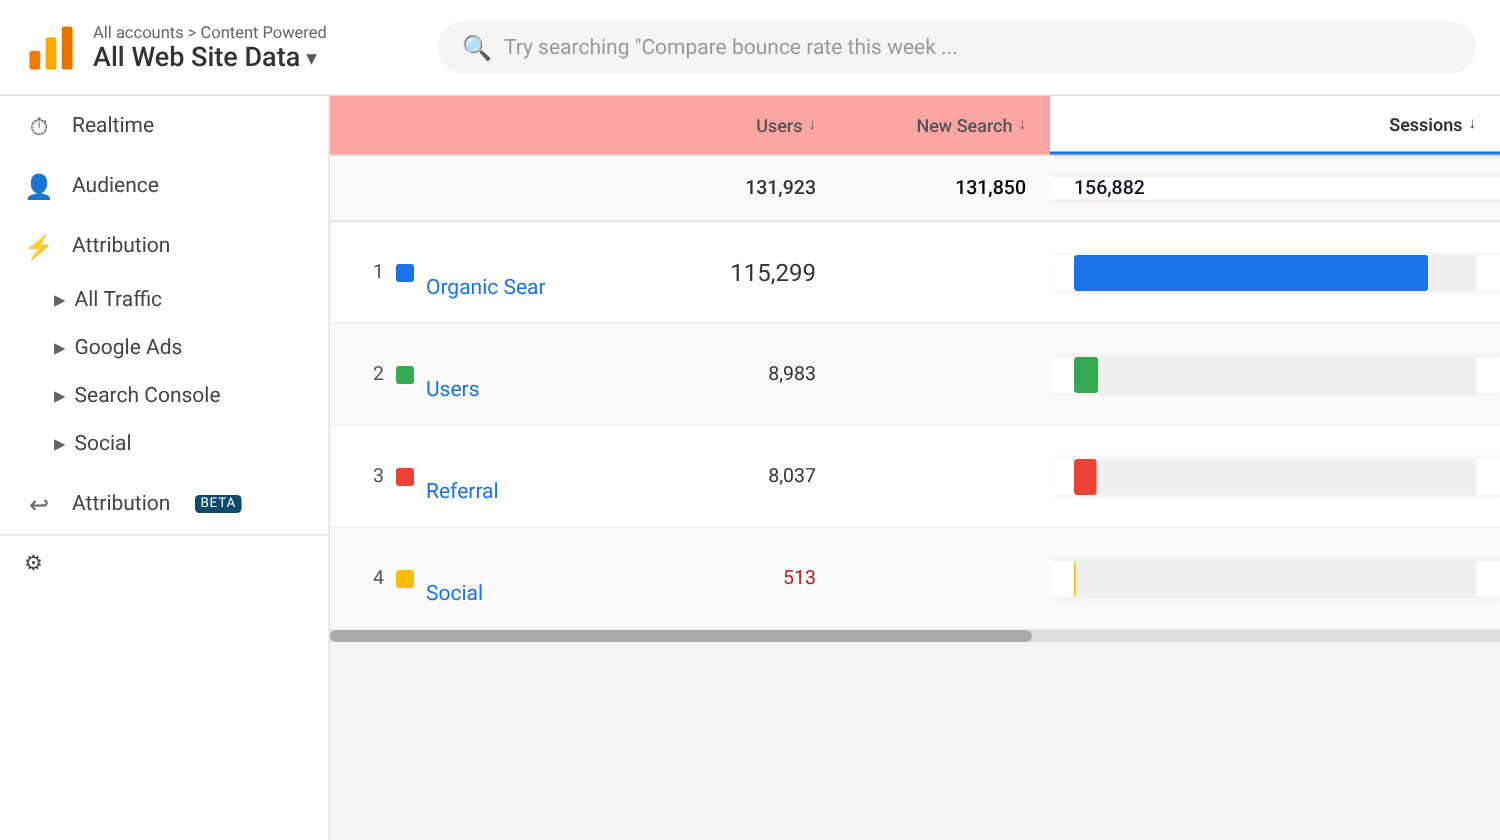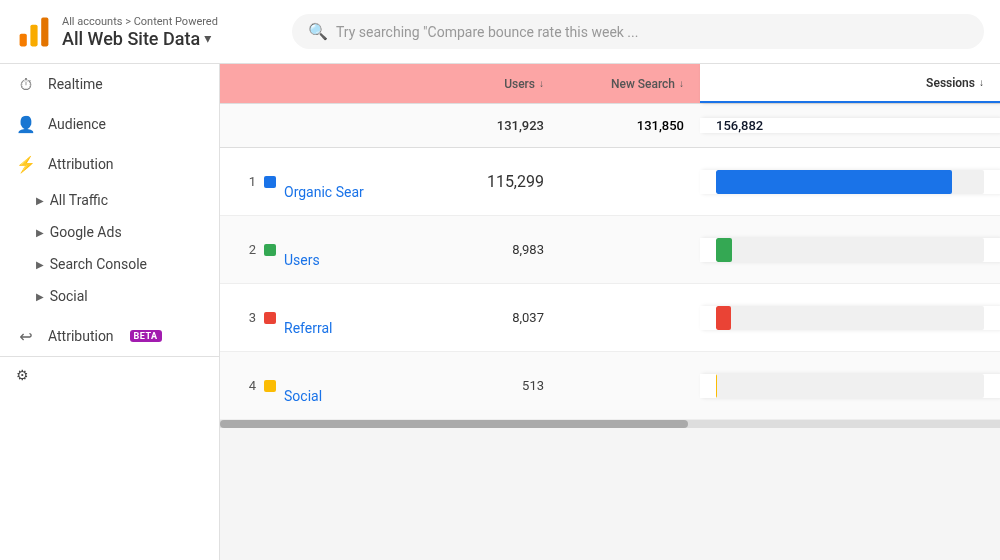--- a/index.html
+++ b/index.html
@@ -127,24 +127,24 @@
       cursor: pointer;
       font-size: 14px;
       color: #444;
       gap: 6px;
     }
     .triangle {
       font-size: 10px;
       color: #666;
     }
     .beta-badge {
-      background: #a21caf;
+      background: #0c4a6e;
       color: #fff;
       font-size: 9px;
-      font-weight: 700;
+      font-weight: 400;
       padding: 1px 4px;
       border-radius: 3px;
       margin-left: 4px;
       letter-spacing: 0.5px;
       text-align: center;
     }
     .settings-item {
       display: flex;
       align-items: center;
       padding: 10px 16px;
@@ -402,21 +402,21 @@
           <div style="height:100%; width:5.5%; background:#ea4335; border-radius:2px;"></div>
         </div>
       </div>
     </div>
         <div class="data-row">
       <div style="width:200px; display:flex; align-items:center; padding:0 8px; flex-shrink:0;">
         <span style="width:28px; text-align:right; font-size:13px; color:#555; flex-shrink:0;">4</span>
         <span style="width:12px; height:12px; border-radius:2px; background:#fbbc04; flex-shrink:0; margin: 0 8px;"></span>
         <a class="channel-link">Social</a>
       </div>
-      <div style="width:140px; text-align:right; padding:0 16px; font-size:13px; color:#404040; flex-shrink:0;">513</div>
+      <div style="width:140px; text-align:right; padding:0 16px; font-size:13px; color:#b91c1c; flex-shrink:0;">513</div>
       <div style="width:140px; text-align:right; padding:0 16px; font-size:13px; color:#333; flex-shrink:0;"></div>
       <div style="flex:1; padding:0 16px; display:flex; align-items:center; background:#fff; box-shadow: 2px 0 4px rgba(0,0,0,0.1);">
         <div style="flex:1; height:24px; background:#f0f0f0; border-radius:2px; overflow:hidden;">
           <div style="height:100%; width:0.5%; background:#fbbc04; border-radius:2px;"></div>
         </div>
       </div>
     </div>
       </div>
 
     <div class="scrollbar-area">

